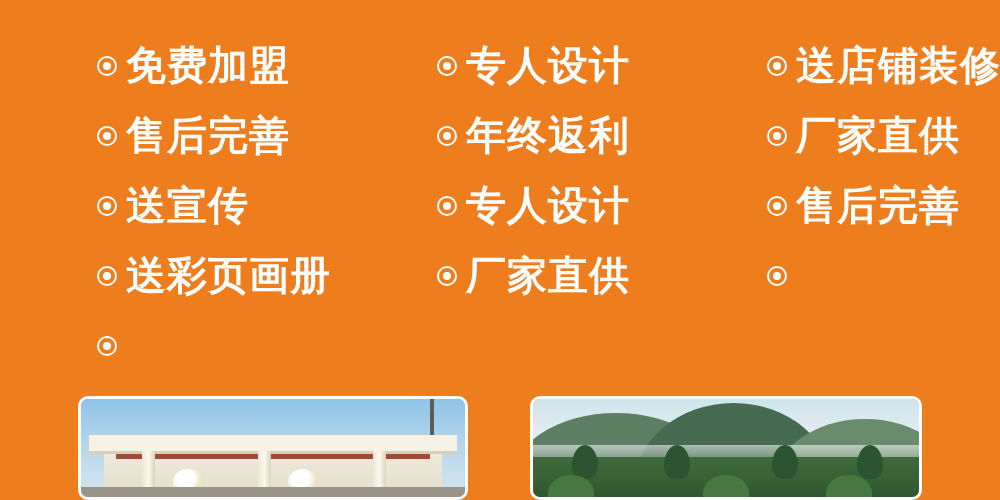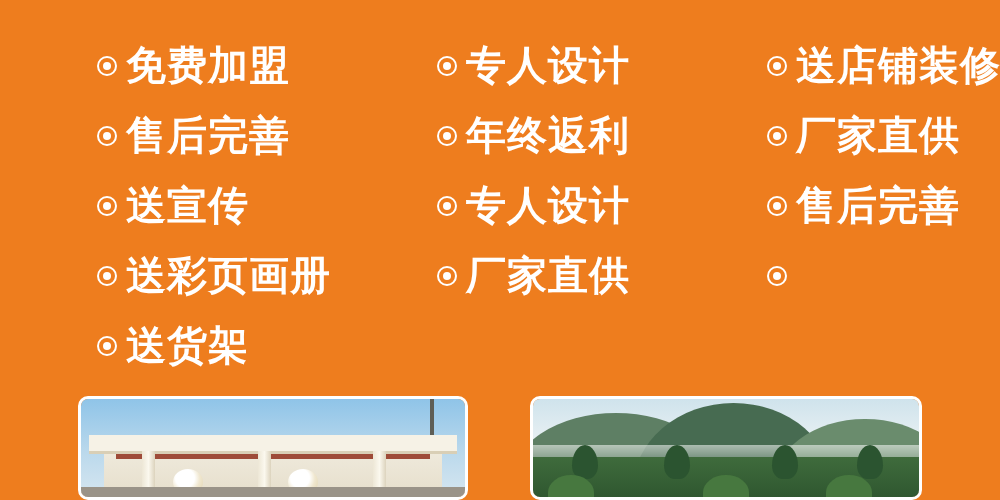--- a/index.html
+++ b/index.html
@@ -226,21 +226,20 @@
       <div class="benefit">
         <span class="bullet"></span>
         <span class="benefit-label">送宣传</span>
       </div>
       <div class="benefit">
         <span class="bullet"></span>
         <span class="benefit-label">送彩页画册</span>
       </div>
       <div class="benefit">
         <span class="bullet"></span>
-        <span class="benefit-label">送货架</span>
       </div>
     </div>
 
     <div class="col col-2">
       <div class="benefit">
         <span class="bullet"></span>
         <span class="benefit-label">专人设计</span>
       </div>
       <div class="benefit">
         <span class="bullet"></span>

